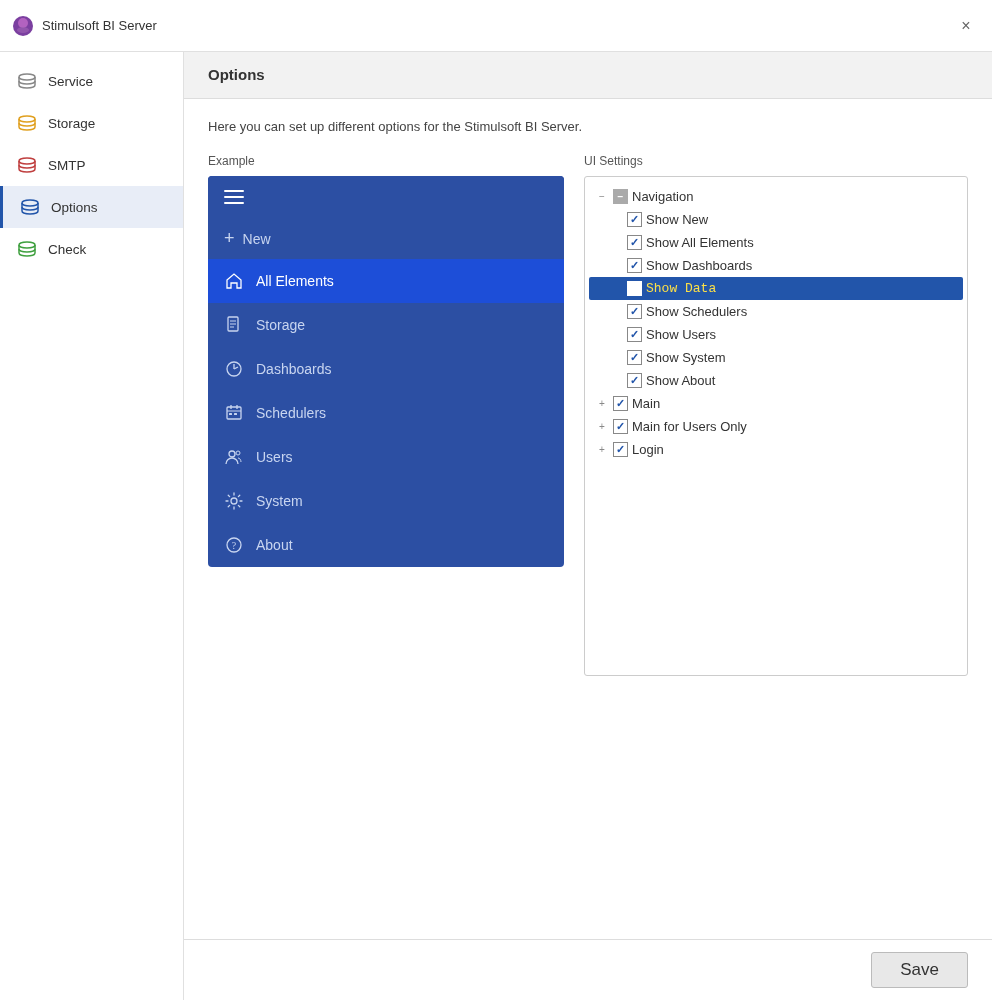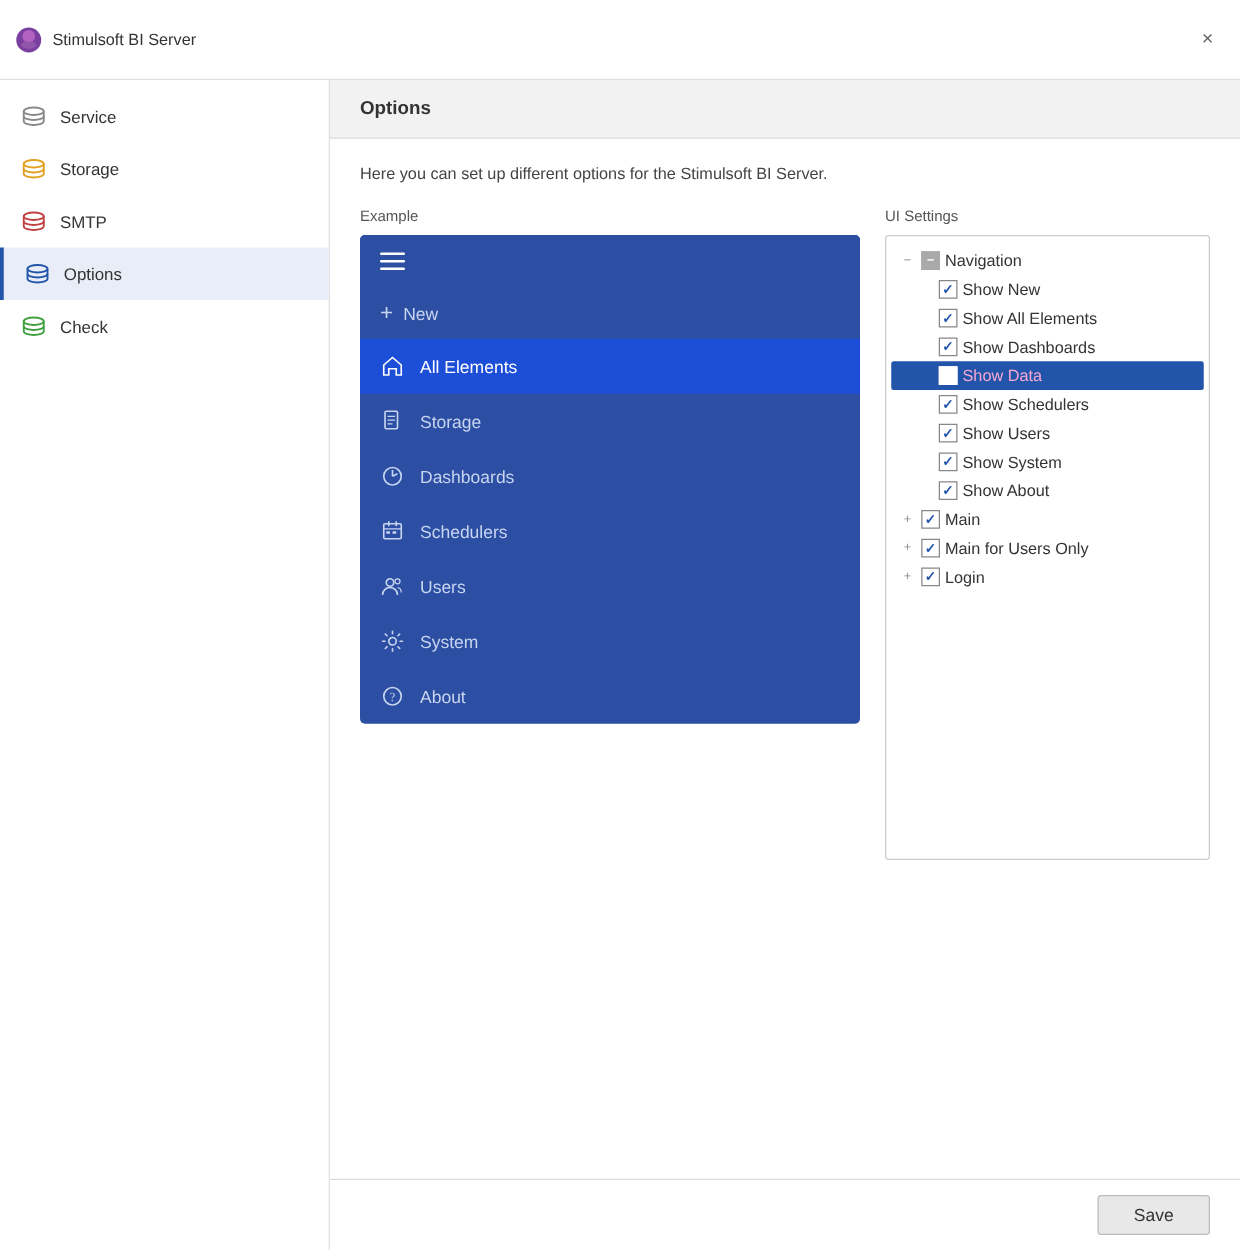--- a/index.html
+++ b/index.html
@@ -11,21 +11,21 @@
       overflow: hidden;
     }
     .window {
       width: 992px;
       height: 1000px;
       background: #fff;
       display: flex;
       flex-direction: column;
     }
     .title-bar {
-      height: 64px;
+      height: 52px;
       background: #fff;
       display: flex;
       align-items: center;
       padding: 0 12px;
       border-bottom: 1px solid #e0e0e0;
       justify-content: space-between;
       gap: 15px;
     }
     .title-bar-left {
       display: flex;
@@ -52,21 +52,21 @@
       font-size: 16px;
       border-radius: 3px;
     }
     .main-content {
       display: flex;
       flex: 1;
       overflow: hidden;
     }
     
     .sidebar {
-      width: 264px;
+      width: 184px;
       background: #fff;
       border-right: 1px solid #e0e0e0;
       padding: 8px 0;
     }
     .sidebar-item {
       display: flex;
       align-items: center;
       gap: 10px;
       padding: 10px 16px;
       cursor: pointer;
@@ -119,21 +119,21 @@
       align-items: flex-start;
     }
     .panel-label {
       font-size: 12px;
       color: #555;
       margin-bottom: 8px;
       font-weight: 500;
     }
     
     .example-panel {
-      width: 400px;
+      width: 356px;
       flex-shrink: 0;
     }
     .nav-preview {
       background: #2c4fa3;
       border-radius: 4px;
       overflow: hidden;
     }
     .nav-preview-header {
       background: #2c4fa3;
       padding: 14px 16px;
@@ -199,21 +199,22 @@
       align-items: center;
       gap: 4px;
       padding: 4px 6px;
       font-size: 13px;
       color: #333;
       cursor: pointer;
       border-radius: 2px;
     }
     .tree-item.tree-selected {
       background: #2255aa;
-      color: #f9a8d4;
+      color: #fde047;
+      font-family: Liberation Mono, monospace;
     }
     .tree-item.tree-selected .checkbox-icon { border-color: #fff; }
     .tree-indent-1 { padding-left: 20px; }
     .expand-icon {
       width: 14px;
       height: 14px;
       display: flex;
       align-items: center;
       justify-content: center;
       font-size: 10px;
@@ -249,21 +250,21 @@
       border-top: 1px solid #ddd;
       display: flex;
       justify-content: flex-end;
       background: #fff;
     }
     .save-btn {
       padding: 7px 28px;
       background: #e8e8e8;
       border: 1px solid #bbb;
       border-radius: 3px;
-      font-size: 14px;
+      font-size: 17px;
       cursor: pointer;
       color: #333;
     }
   </style>
 </head>
 <body>
 
 <div class="window">
 
   <div class="title-bar">

